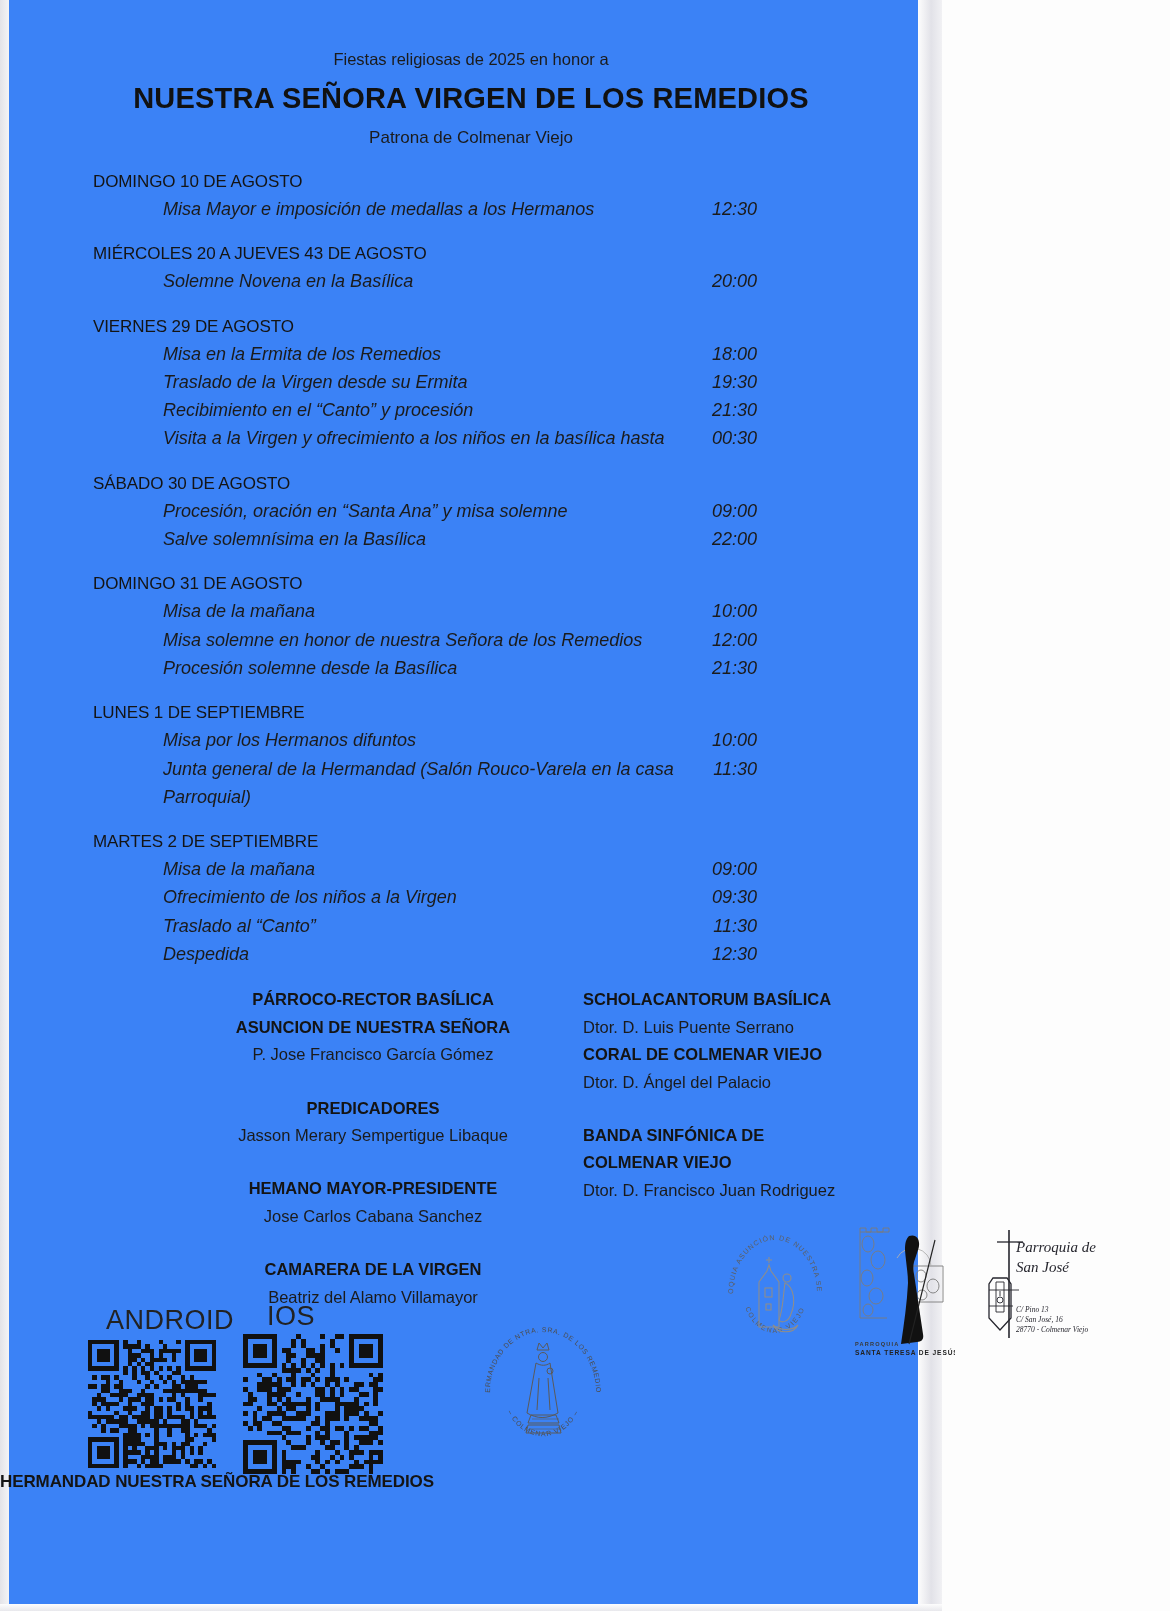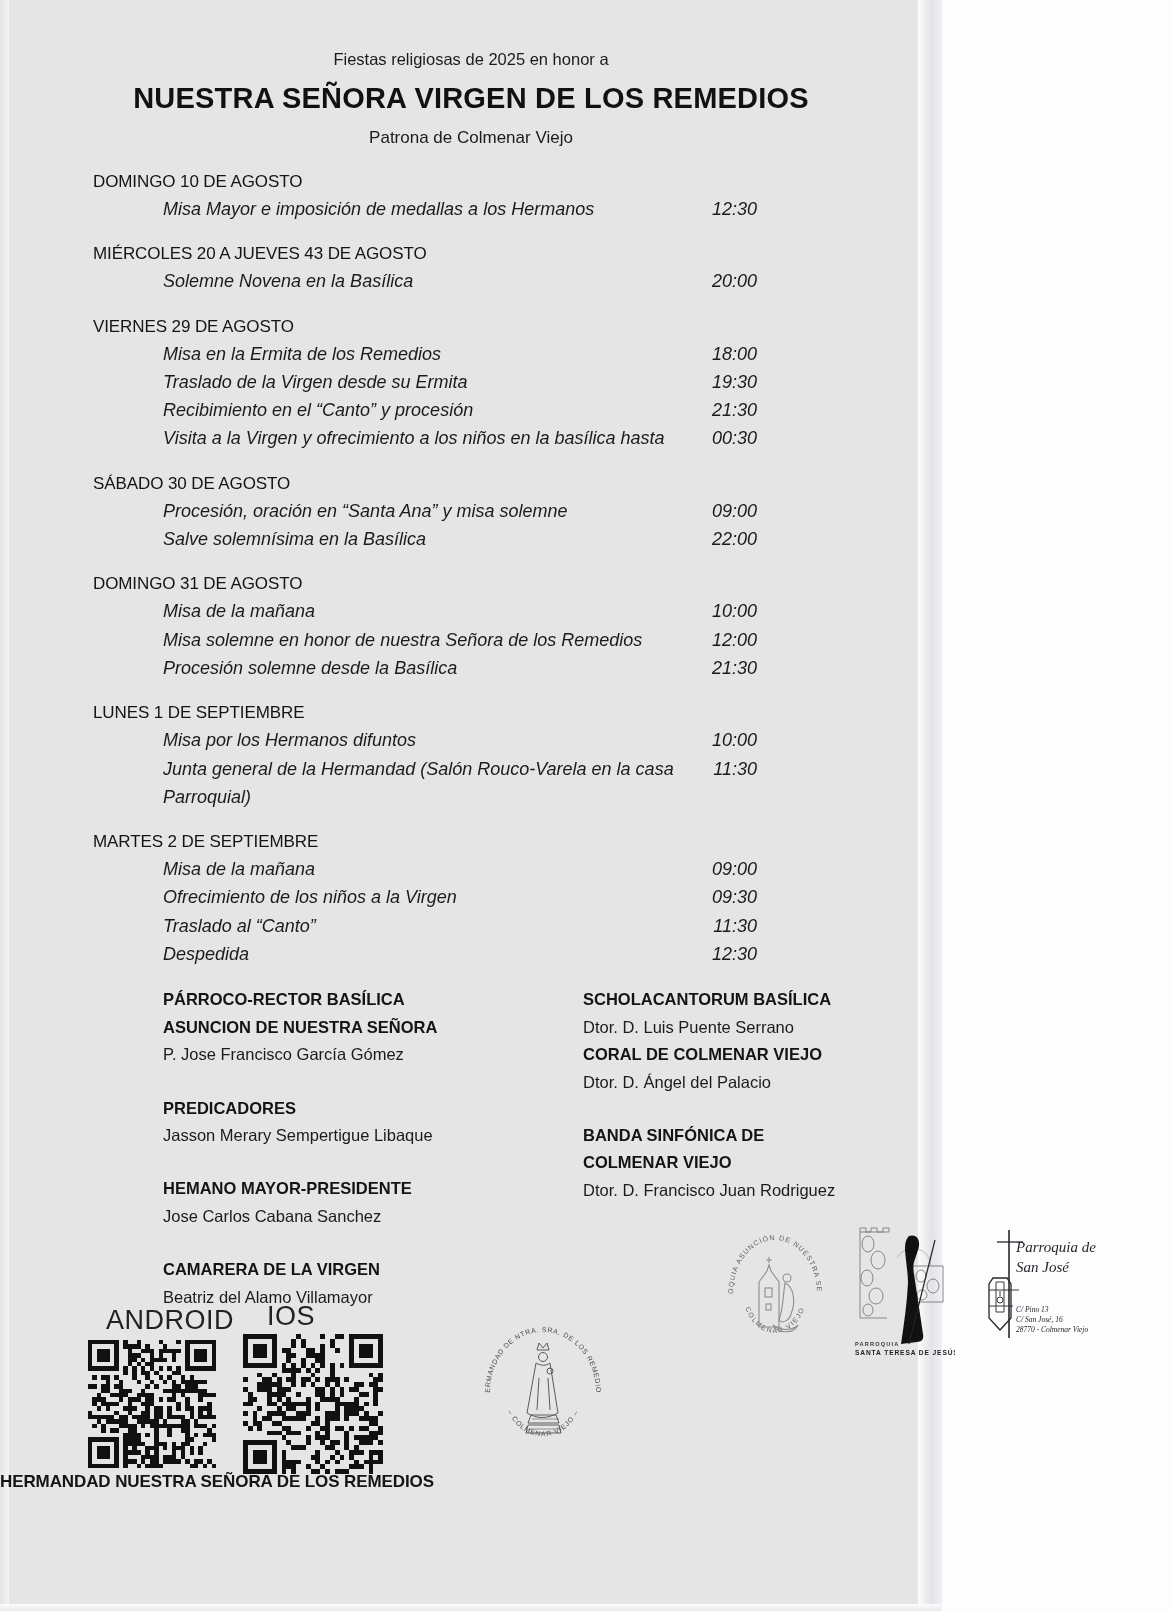--- a/index.html
+++ b/index.html
@@ -1,39 +1,39 @@
 <!DOCTYPE html>
 <html><head>
 <meta charset="utf-8">
 <style>
   * { margin:0; padding:0; box-sizing:border-box; }
   html,body { width:1170px; height:1611px; overflow:hidden; background:#fdfdfd;
               font-family:"Liberation Sans","DejaVu Sans",sans-serif; color:#1b1b1b; }
-  .page { position:absolute; left:0; top:0; width:942px; height:1611px; background:#e5e5e5; }
+  .page { position:absolute; left:0; top:0; width:942px; height:1611px; background:#3b82f6; }
   .edge-left  { position:absolute; left:0; top:0; width:9px; height:100%;
                 background:linear-gradient(90deg,#e3e3e8,#f4f4f6); }
   .edge-right { position:absolute; right:0; top:0; width:24px; height:100%;
                 background:linear-gradient(90deg,#fdfdfd,#e2e2e8 55%,#f1f1f4); }
   .edge-bottom{ position:absolute; left:0; bottom:0; width:100%; height:7px;
                 background:linear-gradient(#fdfdfd,#e8e8ec); }
 
   .doc-header { padding-top:50px; text-align:center; }
   .pretitle { font-size:16.5px; }
   .title    { font-size:29px; font-weight:700; margin-top:13px; letter-spacing:.2px; color:#111; }
   .subtitle { font-size:17px; margin-top:13px; }
 
   .schedule { margin:21px 185px 0 93px; }
   .day   { margin-bottom:18px; }
   .day-h { font-weight:400; font-size:17px; line-height:26px; color:#141414; letter-spacing:-.1px; }
   .ev    { display:flex; font-style:italic; font-size:18px; line-height:28.3px; }
   .ev-n  { flex:1; padding-left:70px; }
   .ev-t  { white-space:nowrap; }
 
   .credits { display:flex; margin:2px 90px 0 163px; }
-  .cred-left  { width:420px; }
+  .cred-left  { width:420px;text-align:center; }
   .cred-right { flex:1; }
   .cg { margin-bottom:26px; }
   .cl { font-size:16.5px; line-height:27.4px; }
   .cl.b { font-weight:700; color:#141414; }
 
   .abs { position:absolute; }
   .app-label { font-size:27px; letter-spacing:.5px; color:#222; }
   .qr { shape-rendering:crispEdges; }
   .footer { position:absolute; left:0; top:1472px; width:100%; text-align:left;
             font-weight:700; font-size:17px; letter-spacing:-.1px; color:#141414; }

